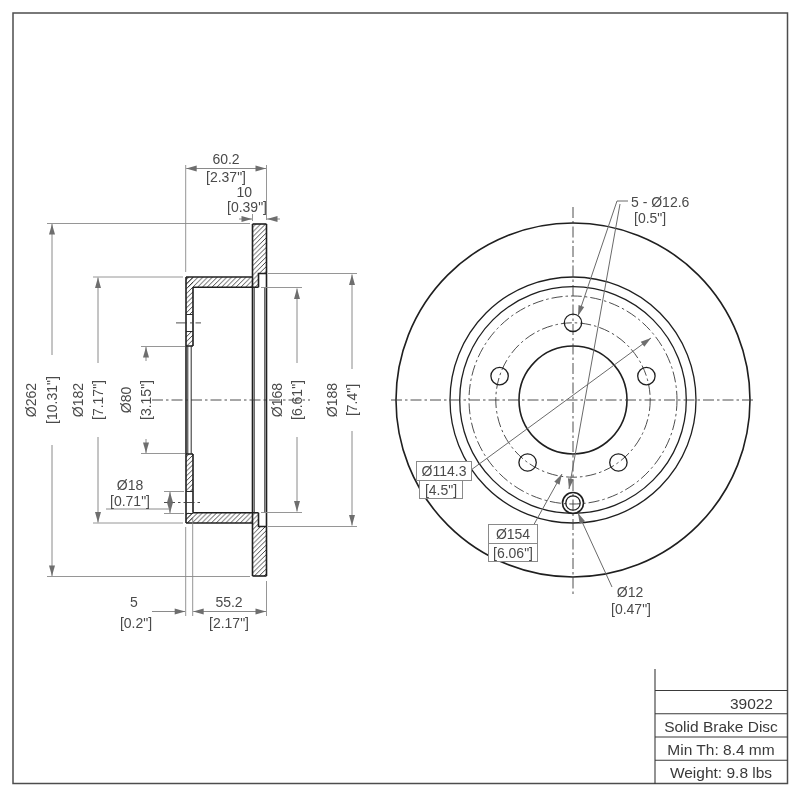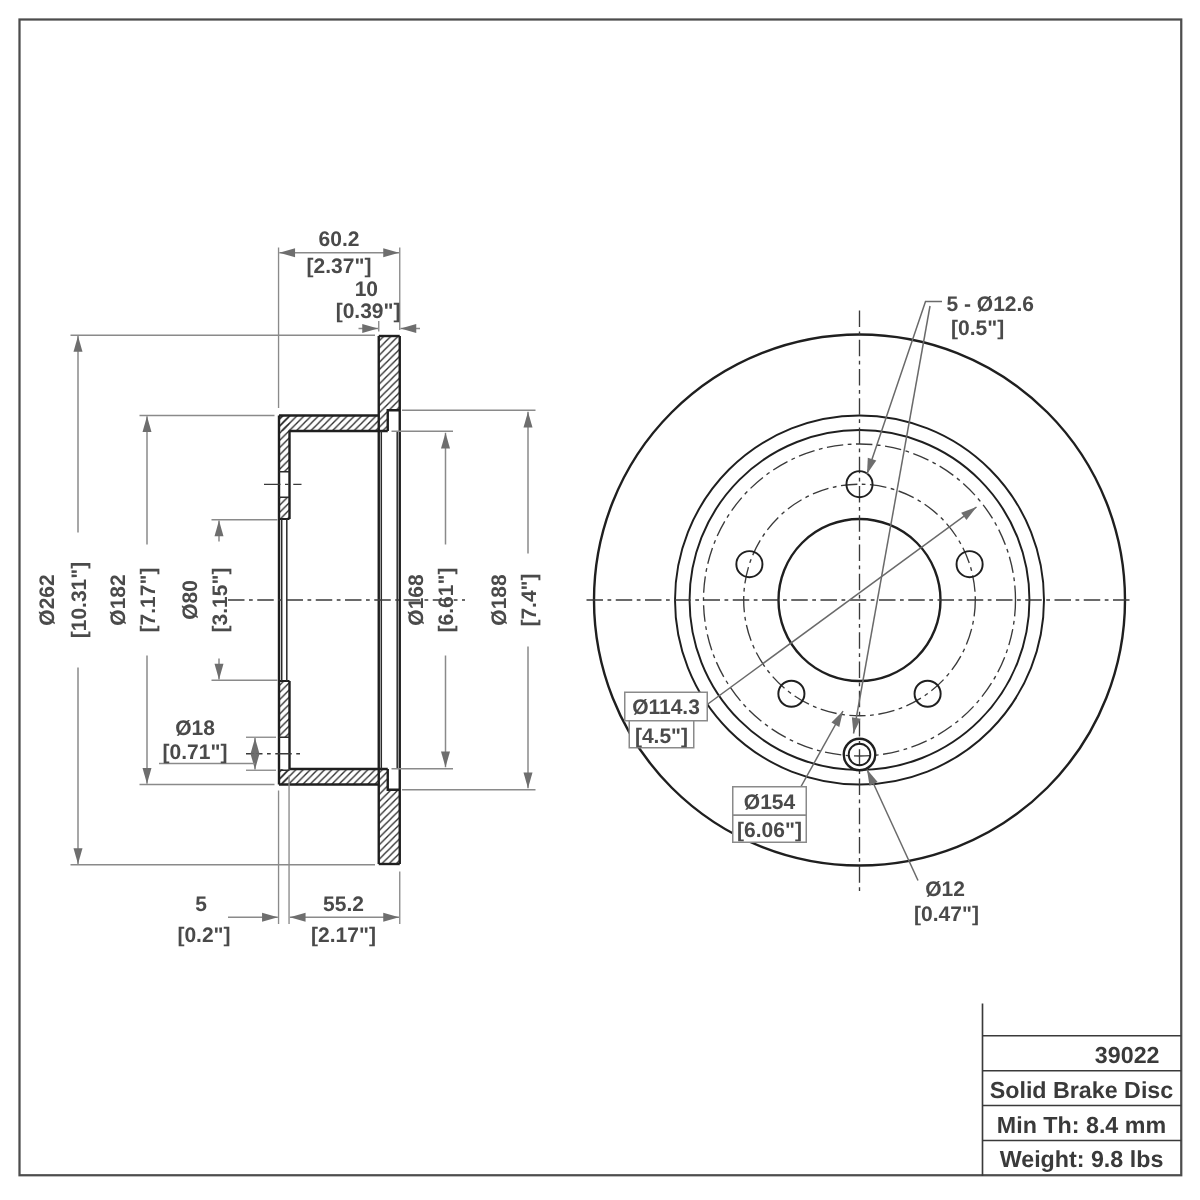--- a/index.html
+++ b/index.html
@@ -1,17 +1,17 @@
 <!DOCTYPE html>
 <html><head>
 <meta charset="utf-8">
 <style>
   html,body{margin:0;padding:0;background:#fff;width:800px;height:800px;overflow:hidden;}
   #page{width:800px;height:800px;position:relative;background:#fff;
-        font-family:"Liberation Sans", sans-serif;font-weight:bold;}
+        font-family:"Liberation Sans", sans-serif;}
   svg{position:absolute;left:0;top:0;}
   text{font-family:"Liberation Sans", sans-serif;}
   .dimtxt{font-size:14px;fill:#4a4a4a;}
   .tbtxt{font-size:15.5px;fill:#3a3a3a;}
   .dimline{stroke:#8a8a8a;stroke-width:1;fill:none;}
   .extline{stroke:#8a8a8a;stroke-width:0.9;fill:none;}
   .leader{stroke:#6a6a6a;stroke-width:1;fill:none;}
   .outline{stroke:#1f1f1f;stroke-width:1.6;fill:none;}
   .outline2{stroke:#1f1f1f;stroke-width:1.3;fill:none;}
   .thin{stroke:#2b2b2b;stroke-width:1;fill:none;}

